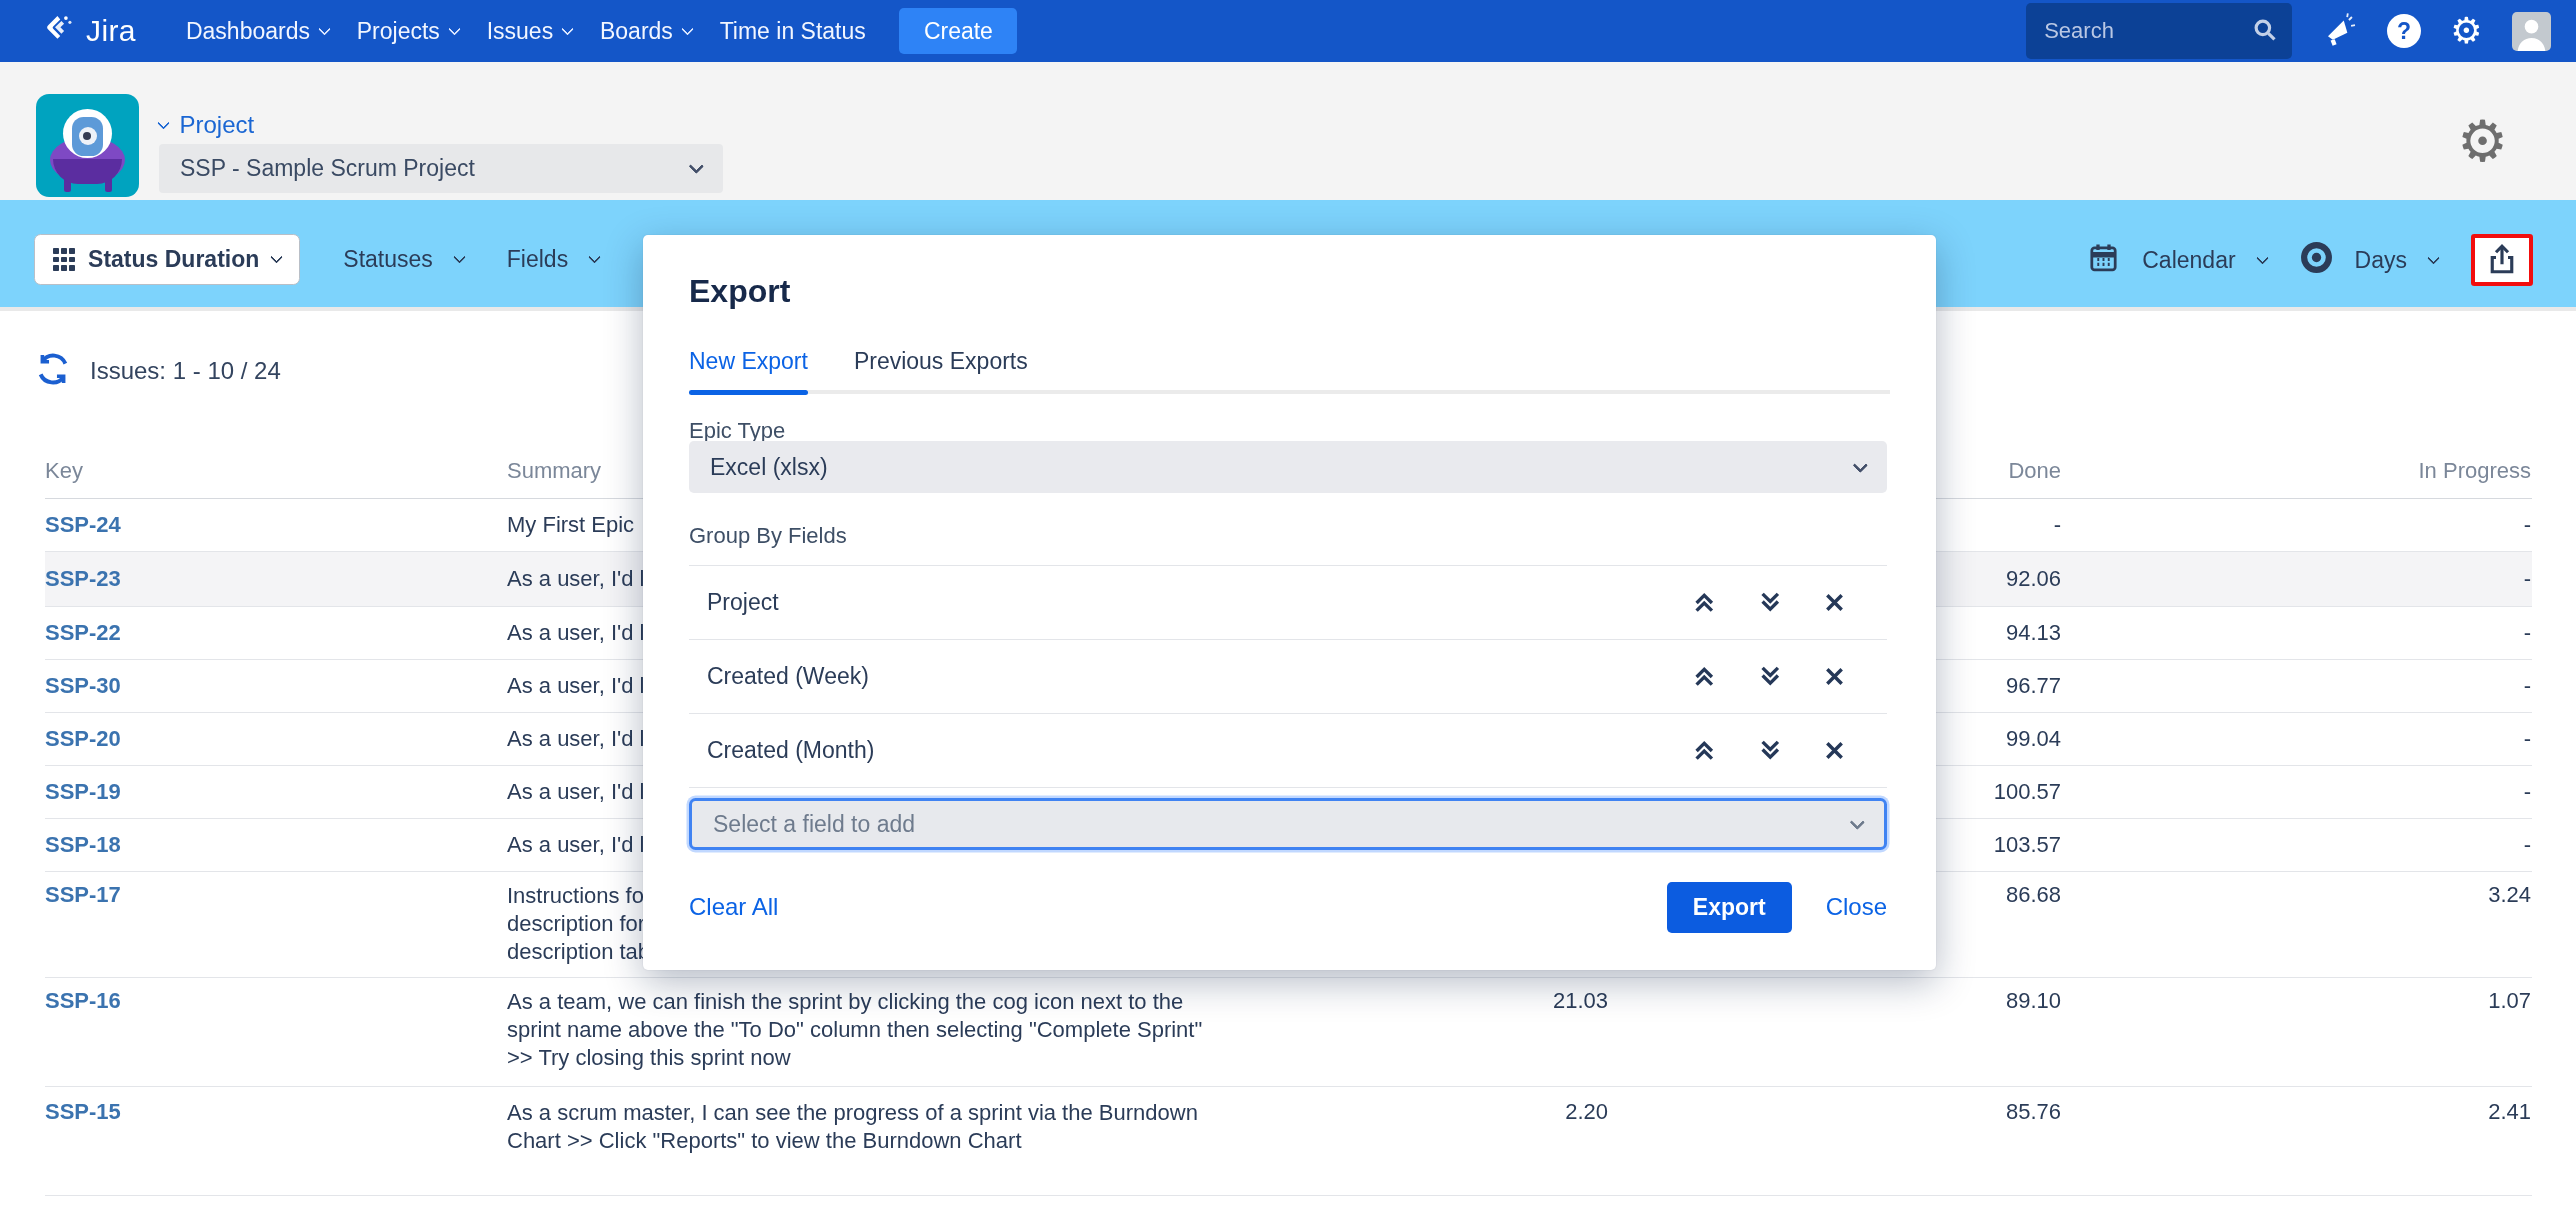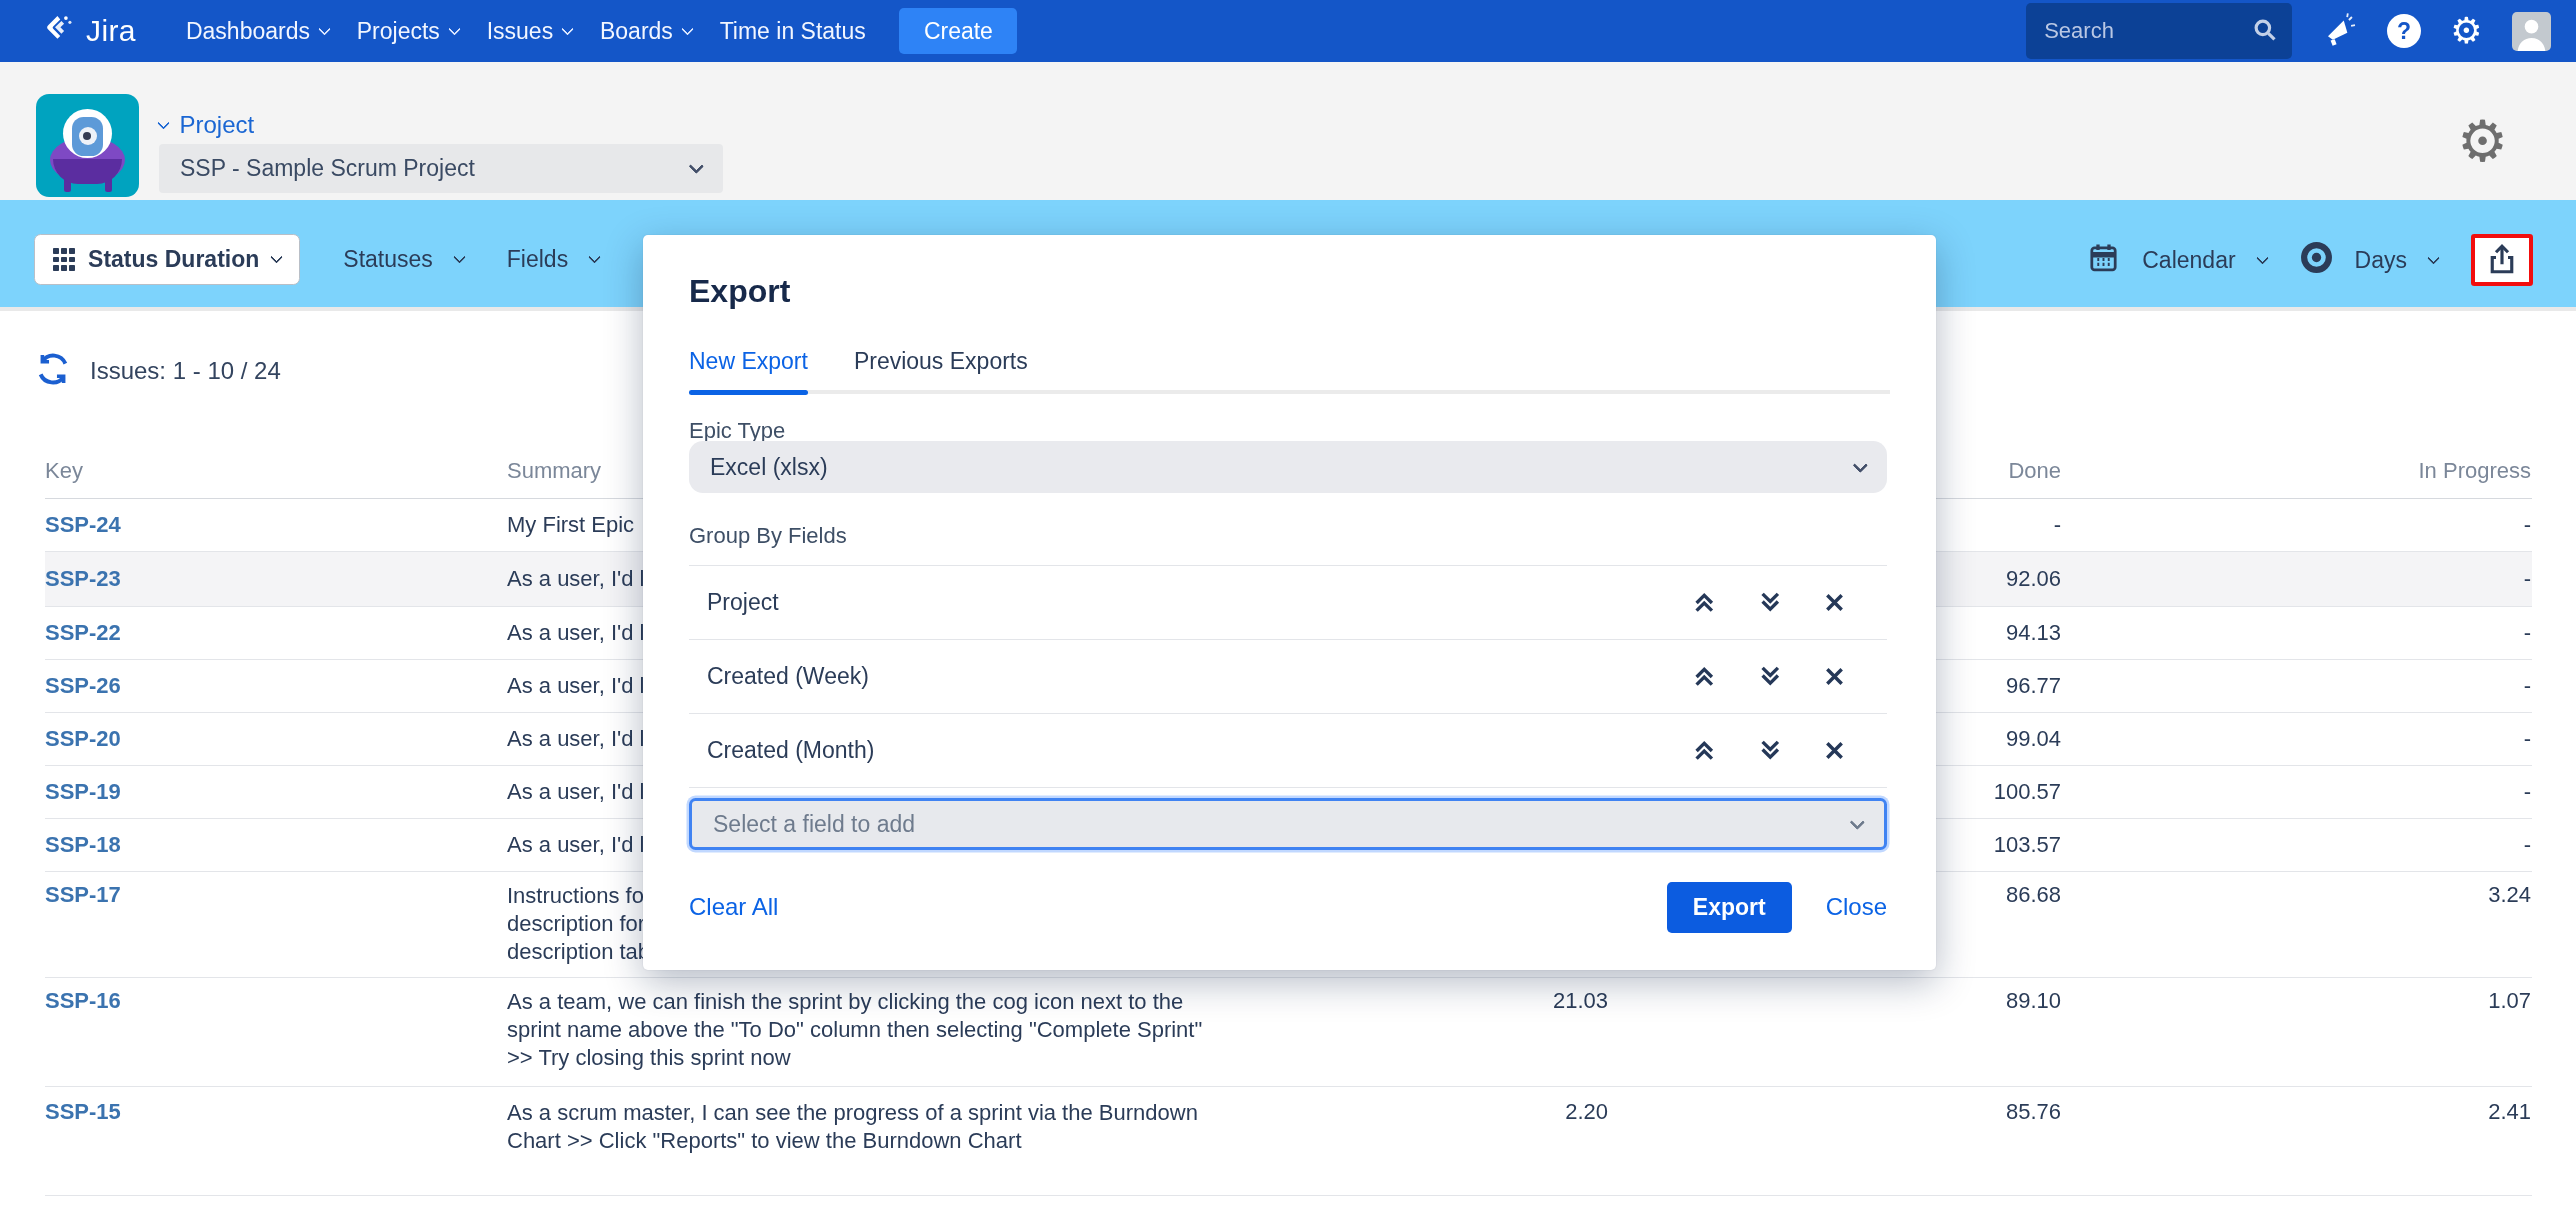--- a/index.html
+++ b/index.html
@@ -306,21 +306,21 @@
       <div class="trow h65">
         <div class="cell"><a class="key-link">SSP-22</a></div>
         <div class="cell">
             <div class="sum-line">As a user, I'd lik</div>
           </div>
         <div class="cell r"></div>
         <div class="cell r">94.13</div>
         <div class="cell r">-</div>
       </div>
       <div class="trow h65">
-        <div class="cell"><a class="key-link">SSP-26</a></div>
+        <div class="cell"><a class="key-link">SSP-30</a></div>
         <div class="cell">
             <div class="sum-line">As a user, I'd lik</div>
           </div>
         <div class="cell r"></div>
         <div class="cell r">96.77</div>
         <div class="cell r">-</div>
       </div>
       <div class="trow h65">
         <div class="cell"><a class="key-link">SSP-20</a></div>
         <div class="cell">
@@ -385,21 +385,21 @@
 
   <div class="modal">
     <div class="m-title">Export</div>
 
     <div class="m-tabs">
       <div class="m-tab active">New Export</div>
       <div class="m-tab">Previous Exports</div>
     </div>
 
     <div class="m-label" style="top:183px;">Epic Type</div>
-    <div class="m-select" style="top:206px;border-radius:14px;">
+    <div class="m-select" style="top:206px;">
       <span class="val">Excel (xlsx)</span>
       <span class="caret" style="color:#44506a;"></span>
     </div>
 
     <div class="m-label" style="top:288px;">Group By Fields</div>
 
     <div class="gb-rows">
       <div class="gb-row">
         <span class="name">Project</span>
         <span class="gb-icons">

